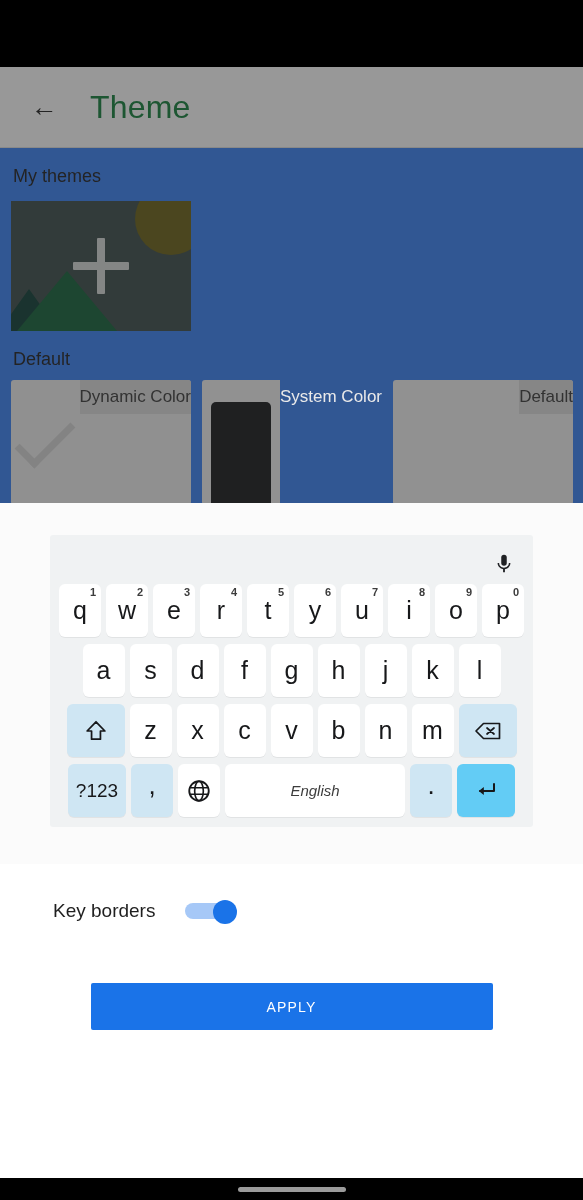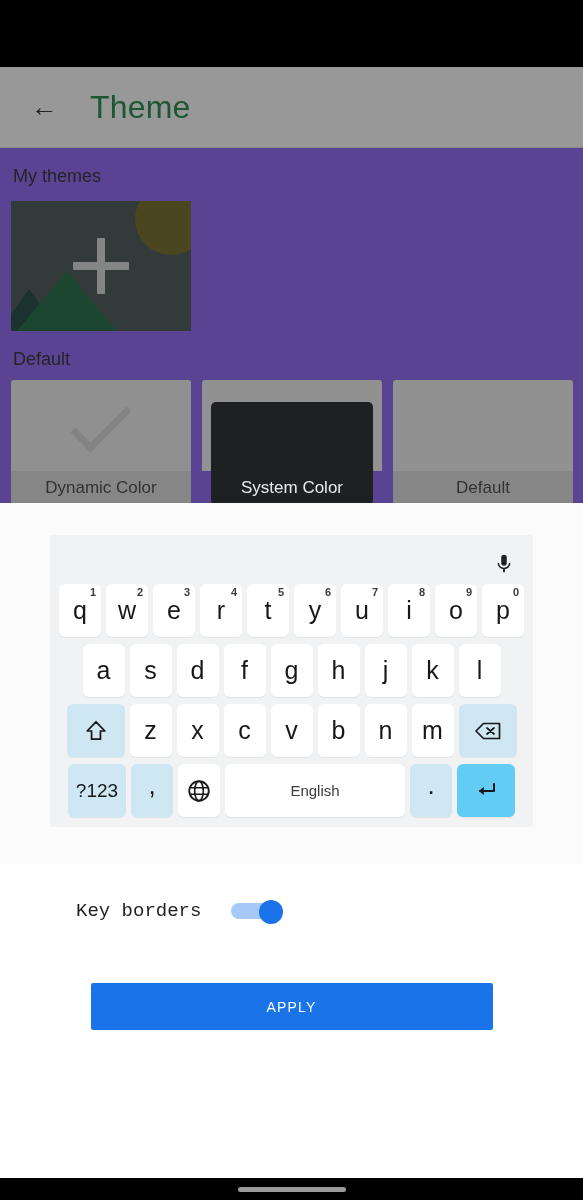--- a/index.html
+++ b/index.html
@@ -16,21 +16,21 @@
 
   
   .app{ position:absolute; left:0; top:67px; width:583px; height:438px;
         background:#fafafa; overflow:hidden; }
   .appbar{ height:81px; display:flex; align-items:center; padding-left:24px;
            border-bottom:1px solid #e3e3e3; background:#fff; }
   .back-arrow{ width:40px; height:40px; display:flex; align-items:center; justify-content:center;
                font-size:27px; color:#1f1f1f; line-height:1; }
   .appbar-title{ font-size:32px; color:#15803d; margin-left:26px; letter-spacing:.2px; }
 
-  .content{ padding:18px 0 0 0; background:#8b5cf6; }
+  .content{ padding:18px 0 0 0; background:#3b82f6; }
   .section-label{ font-size:18px; color:#1f1f1f; padding-left:13px; }
 
   .mythemes-row{ padding:14px 0 0 11px; }
   .add-thumb{ position:relative; width:180px; height:130px; background:#3d4d4b;
               overflow:hidden; }
   .add-thumb .sun{ position:absolute; right:-16px; top:-18px; width:72px; height:72px;
                    border-radius:50%; background:#6b6318; }
   .add-thumb .hill-a{ position:absolute; left:-12px; bottom:0; width:0; height:0;
                       border-left:30px solid transparent; border-right:30px solid transparent;
                       border-bottom:42px solid #0e3f36; }
@@ -41,21 +41,21 @@
                     width:56px; height:56px; }
   .add-thumb .plus:before,.add-thumb .plus:after{ content:""; position:absolute; background:#d8dcda;
                     border-radius:1px; }
   .add-thumb .plus:before{ left:50%; top:0; width:8px; height:56px; margin-left:-4px; }
   .add-thumb .plus:after{ top:50%; left:0; height:8px; width:56px; margin-top:-4px; }
 
   .default-label{ font-size:18px; color:#1f1f1f; padding:18px 0 0 13px; }
 
   .theme-cards{ display:flex; gap:11px; padding:10px 0 0 11px; }
   .theme-card{ width:180px; height:125px; border-radius:3px; overflow:hidden;
-               position:relative; display:flex; flex-direction:column; }
+               position:relative; display:flex; flex-direction:row; }
   .tc-body{ flex:1; position:relative; }
   .tc-caption{ height:34px; display:flex; align-items:center; justify-content:center;
                font-size:17px; }
   .tc-1{ background:#efefef; } .tc-1 .tc-caption{ background:#dcdcdc; color:#3c3c3c; }
   .tc-2 .tc-body{ background:#f1f1f1; }
   .tc-2 .inner{ position:absolute; left:9px; right:9px; top:22px; bottom:-34px;
                 background:#17191c; border-radius:5px; }
   .tc-2 .tc-caption{ background:transparent; color:#eaeaea; position:relative; z-index:2; }
   .tc-3{ background:#f1f1f1; } .tc-3 .tc-caption{ background:#dcdcdc; color:#3c3c3c; }
   .check{ position:absolute; left:50%; top:46%; transform:translate(-50%,-50%) rotate(-45deg);
@@ -79,29 +79,29 @@
   .kb-row:last-child{ margin-bottom:0; }
   .key{ position:relative; background:#fff; border-radius:6px; height:53px; width:42px;
         display:flex; align-items:center; justify-content:center;
         font-size:25px; color:#17181a; box-shadow:0 1px 0 rgba(0,0,0,.06); }
   .key .hint{ position:absolute; top:2px; right:5px; font-size:11px; color:#3c3c3c;
               font-weight:bold; }
   .row2 .key{ width:42px; }
   .row2{ padding:0 24px; }
   .key.mod{ background:#cfe6f3; }
   .key.wide{ width:58px; }
-  .key.space{ width:180px; background:#fff; font-size:15px; color:#3c3c3c; }
+  .key.space{ width:180px; background:#fff; font-size:15px; color:#3c3c3c;font-style:italic; }
   .key.enter{ width:58px; background:#63ccf5; }
   .key.small{ width:42px; }
   .key.num{ width:58px; font-size:19px; background:#cfe6f3; color:#17181a; }
   .key svg{ display:block; }
   .key .pt{ font-size:26px; line-height:0; position:relative; top:-6px; }
 
   
-  .kb-borders{ display:flex; align-items:center; padding:36px 0 0 76px;font-family:Liberation Mono, monospace; }
+  .kb-borders{ display:flex; align-items:center; padding:36px 0 0 53px; }
   .kb-borders .lbl{ font-size:19px; color:#1f1f1f; }
   .switch{ position:relative; width:52px; height:22px; margin-left:30px; }
   .switch .track{ position:absolute; left:0; top:3px; width:46px; height:16px;
                   background:#a6c8f7; border-radius:8px; }
   .switch .knob{ position:absolute; right:0; top:0; width:24px; height:24px;
                  border-radius:50%; background:#1a73e8; }
 
   
   .apply-wrap{ padding:61px 0 0 0; display:flex; justify-content:center; }
   .apply-btn{ width:402px; height:47px; background:#1a73e8; border:none; border-radius:2px;

